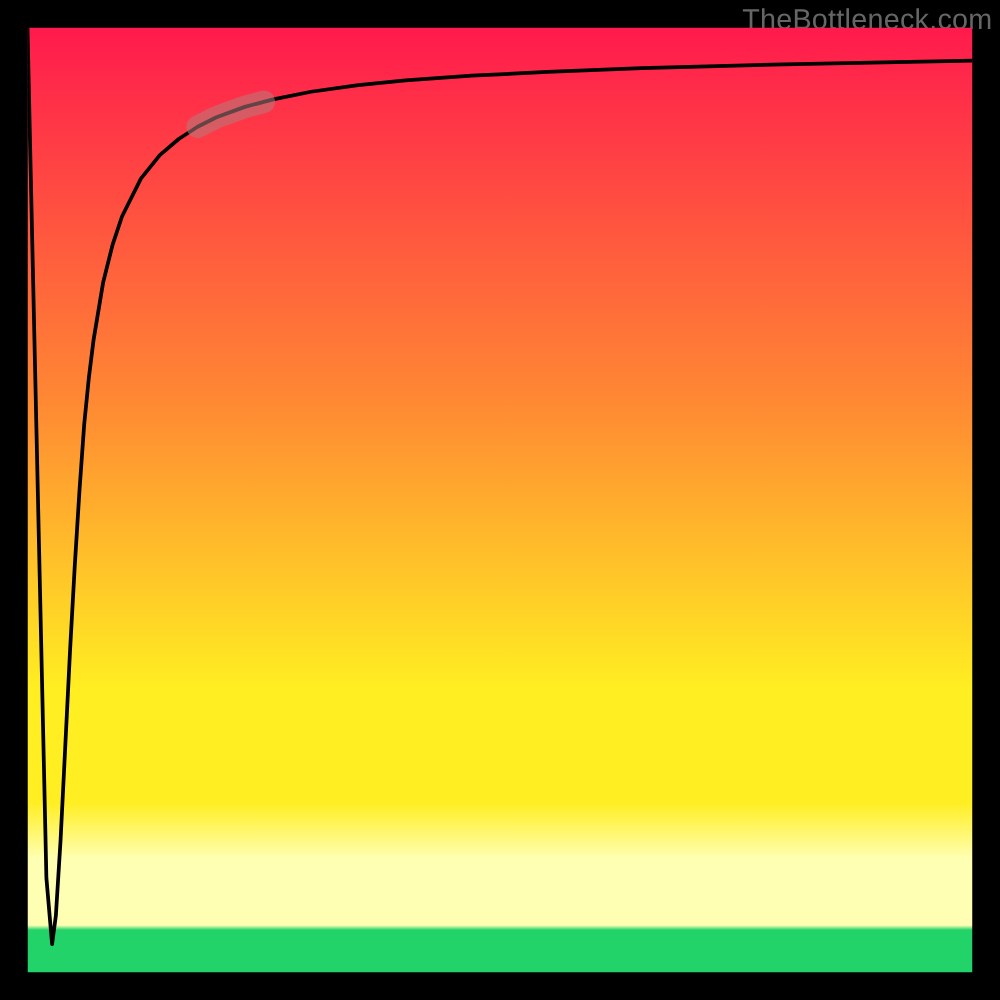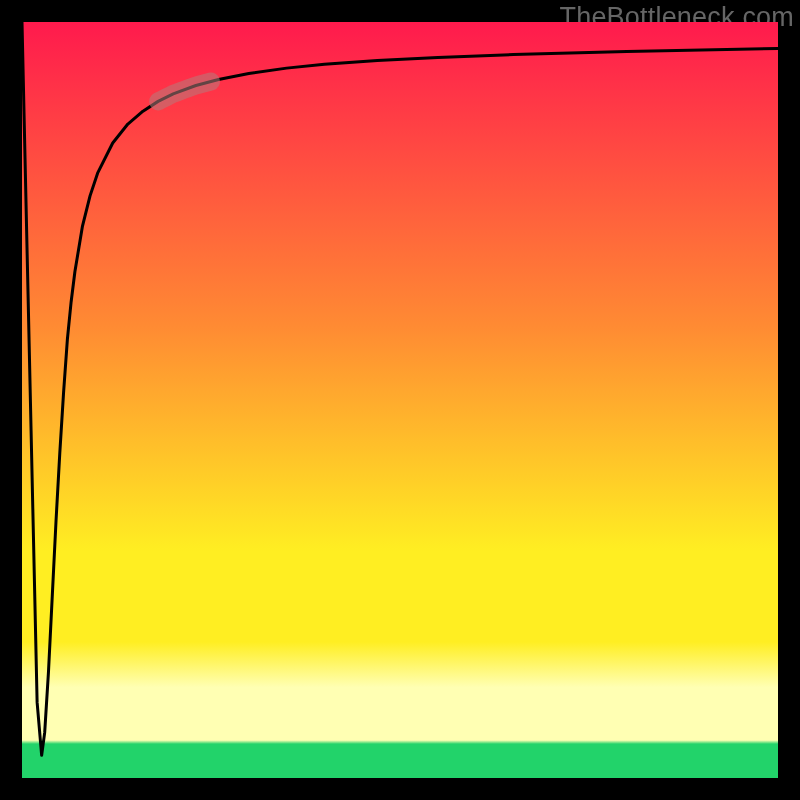--- a/index.html
+++ b/index.html
@@ -24,21 +24,21 @@
     height: 756px;
   }
   svg {
     display: block;
   }
   .watermark {
     position: absolute;
     top: 2px;
     right: 6px;
     color: #666;
-    font-size: 27px;
+    font-size: 23px;
     font-weight: 500;
     letter-spacing: 0.2px;
     user-select: none;
   }
 </style>
 </head>
 <body>
 
 <div class="stage">
   <div class="watermark">TheBottleneck.com</div>

